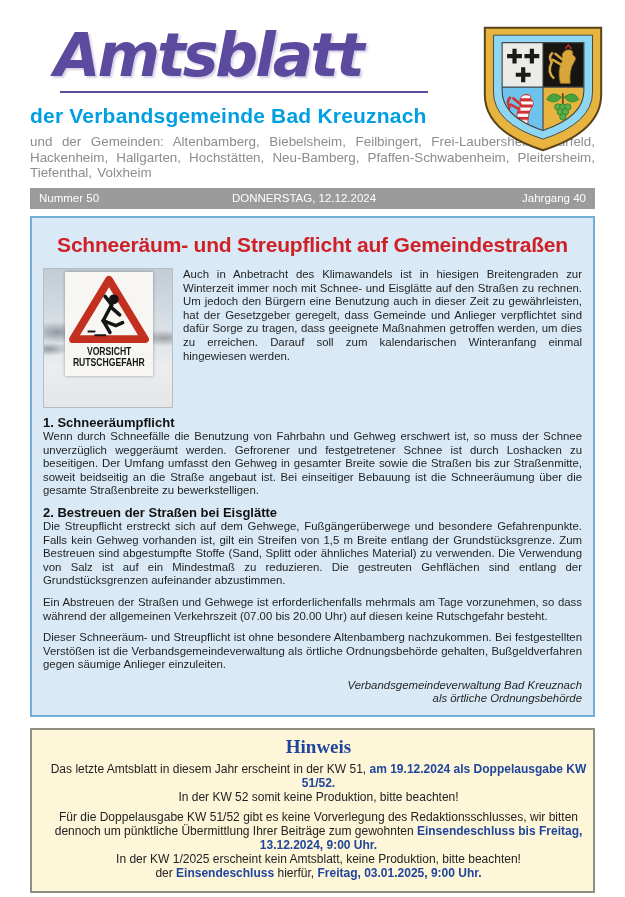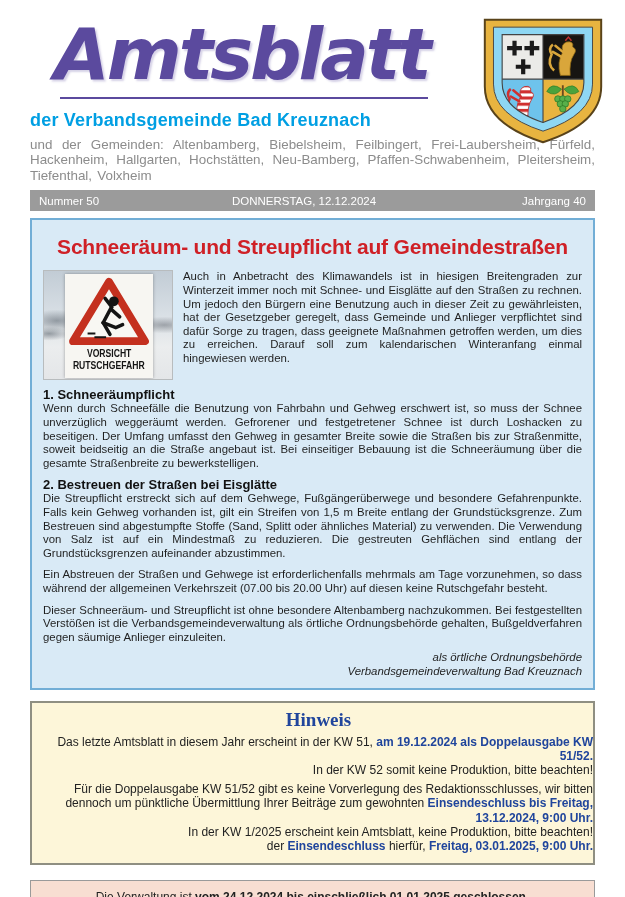--- a/index.html
+++ b/index.html
@@ -9,31 +9,32 @@
     font-family:"Liberation Sans", sans-serif;
     color:#2b2b2b;
     position:relative;
   }
   .page { padding:14px 30px 0 30px; }
 
   
   .masthead { position:relative; }
   .logo {
     font-family:"DejaVu Sans", sans-serif;
-    font-size:72px; font-weight:bold; font-style:italic;
+    font-size:60px; font-weight:bold; font-style:italic;
     letter-spacing:-3px; color:#5b4a9e; line-height:1.12;
     margin-left:24px;
     text-shadow:2px 2px 2px rgba(90,74,158,0.25);
+    margin-top:8px;
   }
   .logo-underline {
     height:2px; background:#5b4a9e; width:368px; margin:2px 0 0 30px;
   }
   .crest { position:absolute; top:2px; right:-10px; width:124px; height:130px; }
   .subtitle {
-    margin-top:11px; font-size:18px; font-weight:bold; color:#009fe3; letter-spacing:0.2px;
+    margin-top:11px; font-size:21px; font-weight:bold; color:#009fe3; letter-spacing:0.2px;
   }
   .municipalities {
     margin-top:6px; font-size:13.4px; line-height:15.6px; color:#8c8c8c;
     text-align:justify; word-spacing:1.5px;
   }
 
   
   .issue-bar {
     margin-top:7px; height:21px; background:#9b9b9b; color:#ffffff;
     display:flex; align-items:center; justify-content:space-between;
@@ -48,21 +49,21 @@
     margin-top:7px; background:#d9eaf6; border:2px solid #72aed6;
     padding:13px 11px 9px 11px;
     font-size:11.4px; line-height:13.6px; color:#1f1f1f;
   }
   .article-title {
     text-align:center; color:#cf2026; font-size:21px; line-height:24px;
     font-weight:bold; margin:2px 0 11px 0; letter-spacing:-0.2px;
   }
   .intro-row { display:flex; gap:10px; }
   .photo {
-    width:130px; height:110px; flex:0 0 130px; position:relative;
+    width:130px; height:140px; flex:0 0 130px; position:relative;
     border:1px solid #b8bcbe; overflow:hidden;
     background:
       radial-gradient(42px 16px at 10% 46%, rgba(85,95,105,0.55), transparent 70%),
       radial-gradient(30px 10px at 4% 58%, rgba(70,80,90,0.5), transparent 70%),
       radial-gradient(46px 12px at 94% 50%, rgba(105,110,118,0.55), transparent 70%),
       linear-gradient(180deg,#c2ccd5 0%, #d8dfe5 40%, #ebedee 70%, #e4e6e8 100%);
   }
   .sign {
     position:absolute; left:21px; top:3px; width:88px; height:104px;
     background:#f7f6f2; box-shadow:0 0 3px rgba(40,40,40,0.4);
@@ -81,21 +82,21 @@
   
   .notice-box {
     margin-top:11px; background:#fdf6d9; border:2px solid #8f8f82;
     padding:5px 0 10px 12px; text-align:center;
     font-size:12px; line-height:14.2px; color:#222;
   }
   .notice-title {
     font-family:"Liberation Serif", serif; font-weight:bold;
     color:#20459c; font-size:19px; line-height:24px; margin-bottom:3px;
   }
-  .notice-box p { margin-top:5px;text-align:right; }
+  .notice-box p { margin-top:5px; }
   .notice-box p.tight { margin-top:0; }
   .hl { color:#20459c; font-weight:bold; }
 
   
   .closure-box {
     margin-top:15px; background:#f8ded2; border:1px solid #9a9a9a;
     padding:9px 12px 10px 12px; text-align:center;
     font-size:12px; line-height:14.2px; color:#222;
   }
   .b { font-weight:bold; }
@@ -200,22 +201,22 @@
     <h3>1. Schneeräumpflicht</h3>
     <p class="body">Wenn durch Schneefälle die Benutzung von Fahrbahn und Gehweg erschwert ist, so muss der Schnee unverzüglich weggeräumt werden. Gefrorener und festgetretener Schnee ist durch Loshacken zu beseitigen. Der Umfang umfasst den Gehweg in gesamter Breite sowie die Straßen bis zur Straßenmitte, soweit beidseitig an die Straße angebaut ist. Bei einseitiger Bebauung ist die Schneeräumung über die gesamte Straßenbreite zu bewerkstelligen.</p>
 
     <h3>2. Bestreuen der Straßen bei Eisglätte</h3>
     <p class="body">Die Streupflicht erstreckt sich auf dem Gehwege, Fußgängerüberwege und besondere Gefahrenpunkte. Falls kein Gehweg vorhanden ist, gilt ein Streifen von 1,5 m Breite entlang der Grundstücksgrenze. Zum Bestreuen sind abgestumpfte Stoffe (Sand, Splitt oder ähnliches Material) zu verwenden. Die Verwendung von Salz ist auf ein Mindestmaß zu reduzieren. Die gestreuten Gehflächen sind entlang der Grundstücksgrenzen aufeinander abzustimmen.</p>
 
     <p class="spaced">Ein Abstreuen der Straßen und Gehwege ist erforderlichenfalls mehrmals am Tage vorzunehmen, so dass während der allgemeinen Verkehrszeit (07.00 bis 20.00 Uhr) auf diesen keine Rutschgefahr besteht.</p>
     <p class="spaced">Dieser Schneeräum- und Streupflicht ist ohne besondere Altenbamberg nachzukommen. Bei festgestellten Verstößen ist die Verbandsgemeindeverwaltung als örtliche Ordnungsbehörde gehalten, Bußgeldverfahren gegen säumige Anlieger einzuleiten.</p>
 
     <div class="signature">
+      <div>Verbandsgemeindeverwaltung Bad Kreuznach</div>
       <div>als örtliche Ordnungsbehörde</div>
-      <div>Verbandsgemeindeverwaltung Bad Kreuznach</div>
     </div>
   </div>
 
   <div class="notice-box">
     <div class="notice-title">Hinweis</div>
     <p class="tight"><span>Das letzte Amtsblatt in diesem Jahr erscheint in der KW 51, </span><span class="hl">am 19.12.2024 als Doppelausgabe KW 51/52.</span></p>
     <p class="tight">In der KW 52 somit keine Produktion, bitte beachten!</p>
     <p><span>Für die Doppelausgabe KW 51/52 gibt es keine Vorverlegung des Redaktionsschlusses, wir bitten dennoch um pünktliche Übermittlung Ihrer Beiträge zum gewohnten </span><span class="hl">Einsendeschluss bis Freitag, 13.12.2024, 9:00 Uhr.</span></p>
     <p class="tight">In der KW 1/2025 erscheint kein Amtsblatt, keine Produktion, bitte beachten!</p>
     <p class="tight"><span>der </span><span class="hl">Einsendeschluss</span><span> hierfür, </span><span class="hl">Freitag, 03.01.2025, 9:00 Uhr.</span></p>

